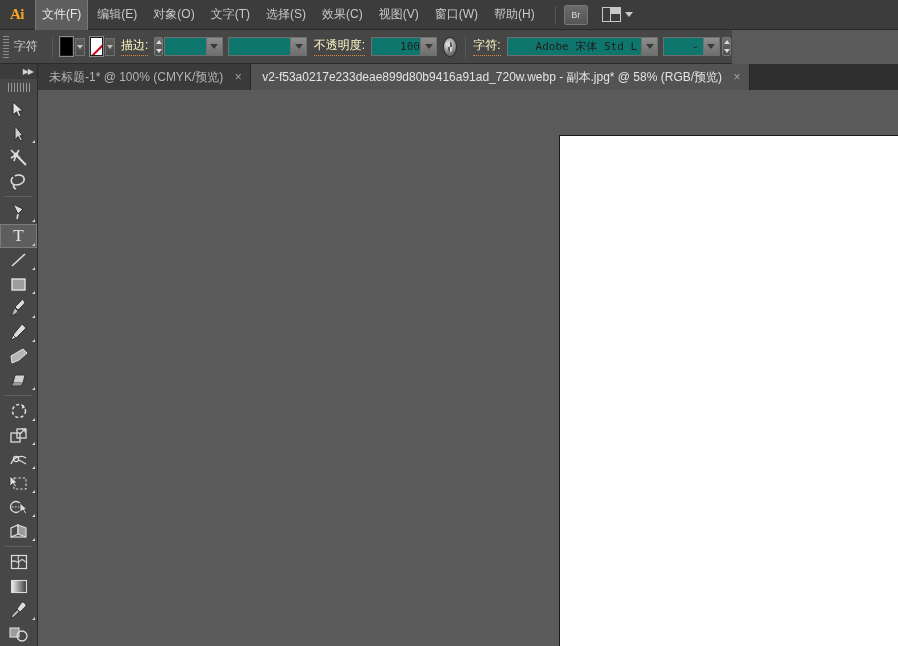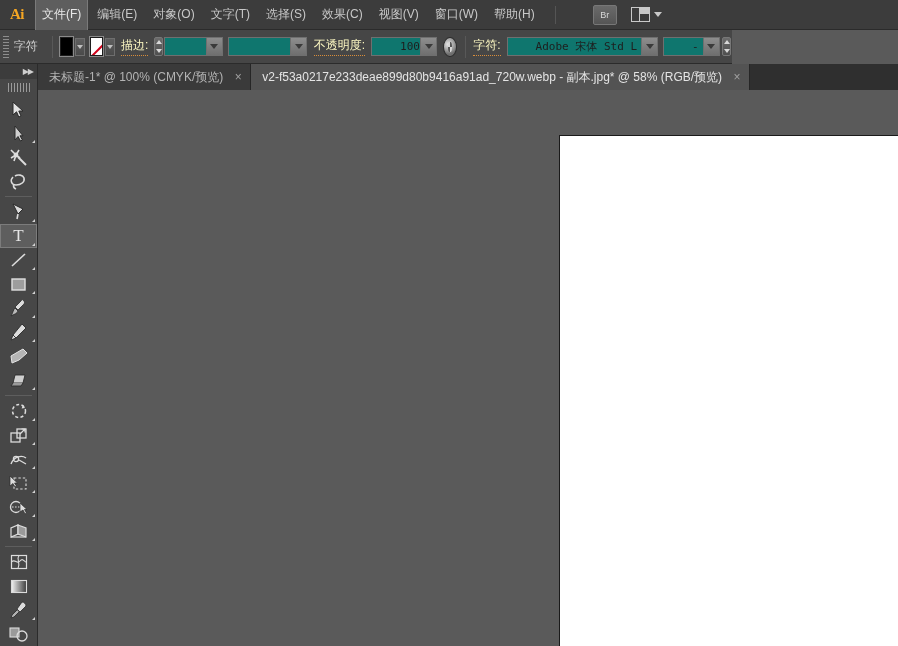--- a/index.html
+++ b/index.html
@@ -41,21 +41,20 @@
   .menu-sep {
     width: 1px; height: 18px; background: #555; margin: 0 8px 0 12px;
   }
   .br-btn {
     width: 24px; height: 20px;
     background: linear-gradient(#6a6a6a,#555);
     border: 1px solid #777; border-radius: 2px;
     display: flex; align-items: center; justify-content: center;
     font-size: 9px; color: #d8d8d8; cursor: pointer;
     margin-right: 14px;
-    margin-left: 29px;
   }
   .arrange-btn { display: flex; align-items: center; cursor: pointer; }
   .arrange-ico {
     width: 19px; height: 15px; border: 1px solid #c9c9c9;
     display: grid; grid-template-columns: 1fr 1fr; grid-template-rows: 1fr 1fr;
     background: #3c3c3c;
   }
   .arrange-ico i { border: 0; }
   .arrange-ico i:nth-child(1) { grid-row: 1/3; border-right: 1px solid #c9c9c9; }
   .arrange-ico i:nth-child(2) { background: #c9c9c9; border-bottom: 1px solid #3c3c3c; }

